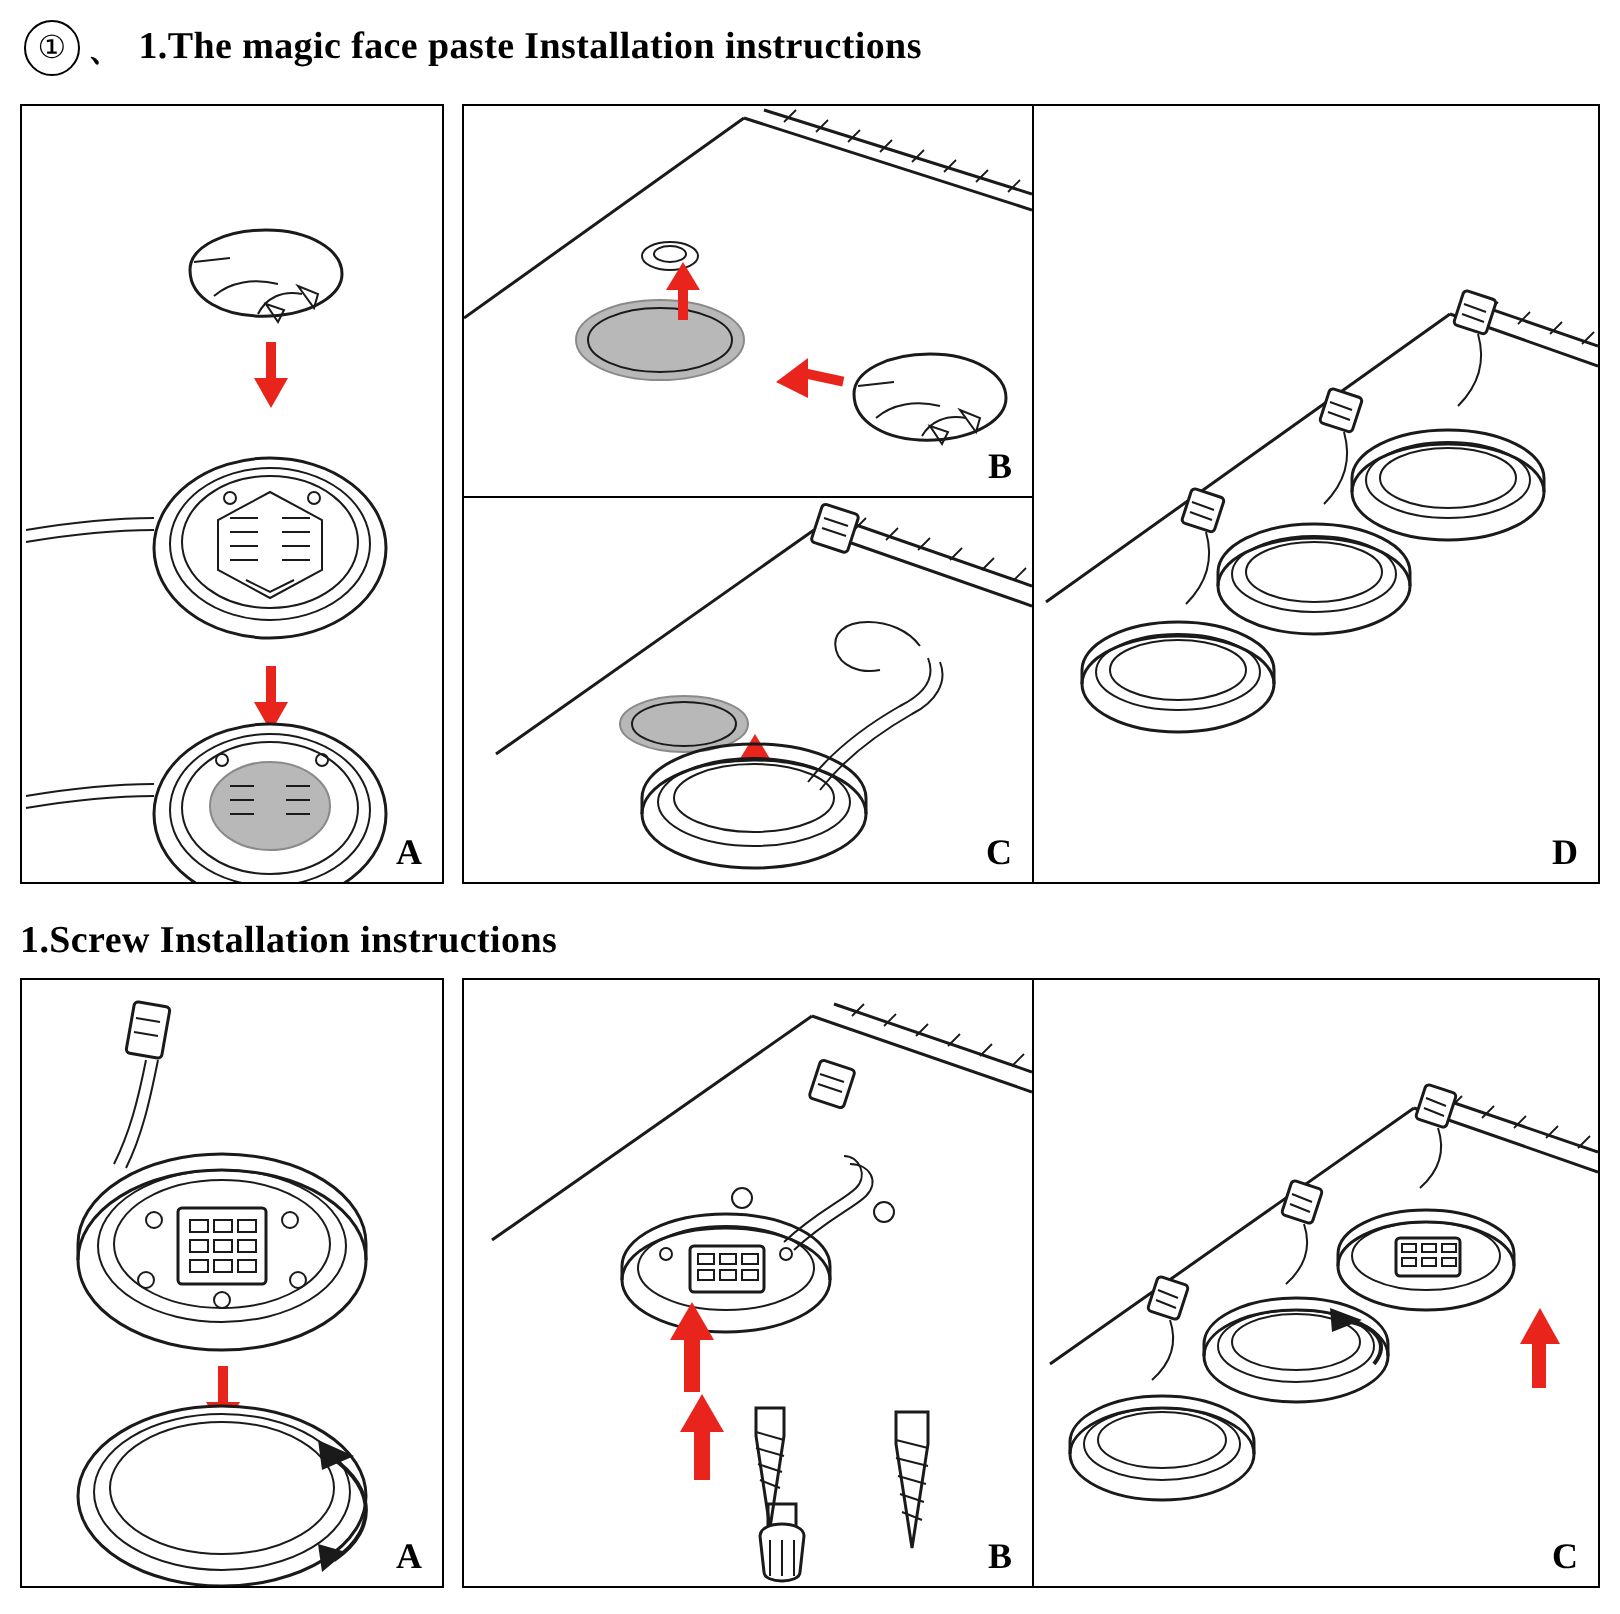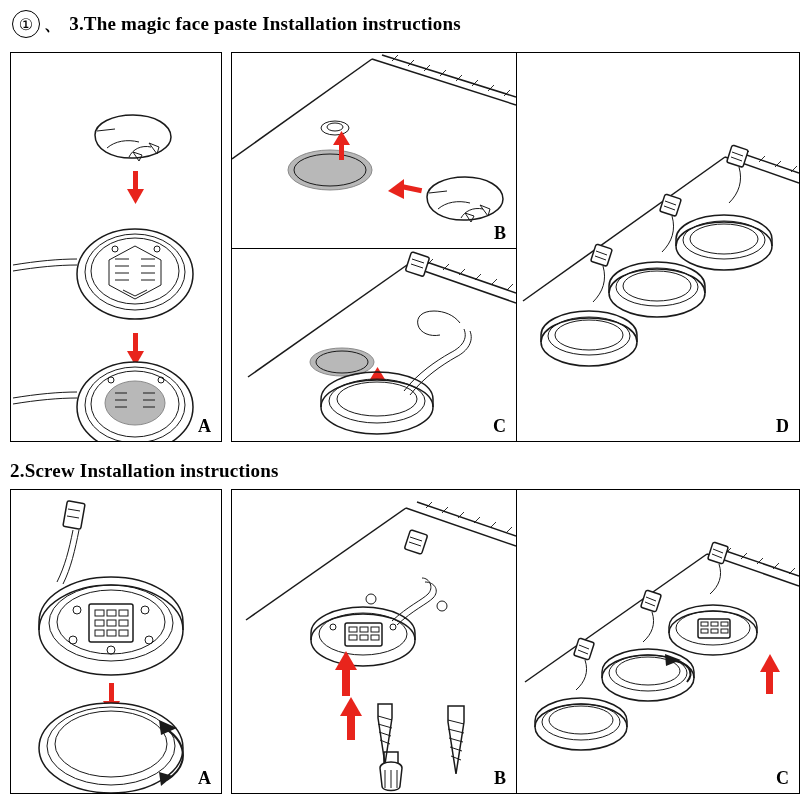--- a/index.html
+++ b/index.html
@@ -90,21 +90,21 @@
   .hatch { stroke: #1a1a1a; stroke-width: 0.9; }
 </style>
 </head>
 <body>
 
 <div class="page">
 
   <div class="heading" id="heading-1">
     <span class="circled-num">①</span>
     <span class="comma-mark">、</span>
-    <span>3.The magic face paste Installation instructions</span>
+    <span>1.The magic face paste Installation instructions</span>
   </div>
 
   <div class="panel" id="panel-1a">
     <svg width="210" height="388" viewBox="0 0 210 388">
 
       <g>
         <path class="stroke" d="M84 82 C84 70 102 62 122 62 C144 62 160 72 160 84 C160 94 146 104 124 105 C100 106 84 96 84 82 Z"></path>
         <path class="stroke-thin" d="M96 95 C104 88 116 86 128 89"></path>
         <path class="stroke-thin" d="M118 104 C122 96 130 92 140 94"></path>
         <path class="stroke-thin" d="M138 90 l10 4 -2 7 z"></path>
@@ -277,21 +277,21 @@
         <ellipse class="fill-white" cx="72" cy="289" rx="48" ry="24"></ellipse>
         <path class="stroke" d="M24 289 L24 282 A48 24 0 0 1 120 282 L120 289"></path>
         <ellipse class="stroke-thin" cx="72" cy="283" rx="41" ry="19"></ellipse>
         <ellipse class="stroke-thin" cx="72" cy="282" rx="34" ry="15"></ellipse>
       </g>
     </svg>
     <span class="panel-label">D</span>
   </div>
 
   <div class="heading" id="heading-2">
-    <span>2.Screw Installation instructions</span>
+    <span>1.Screw Installation instructions</span>
   </div>
 
   <div class="panel" id="panel-2a">
     <svg width="210" height="303" viewBox="0 0 210 303">
 
       <g>
         <rect class="fill-white" x="54" y="12" width="18" height="26" rx="2" transform="rotate(10 63 25)"></rect>
         <path class="stroke-thin" d="M57 19 l12 2 M56 26 l12 2"></path>
         <path class="stroke-thin" d="M62 40 C58 60 54 76 46 92"></path>
         <path class="stroke-thin" d="M68 40 C64 60 60 78 52 94"></path>

